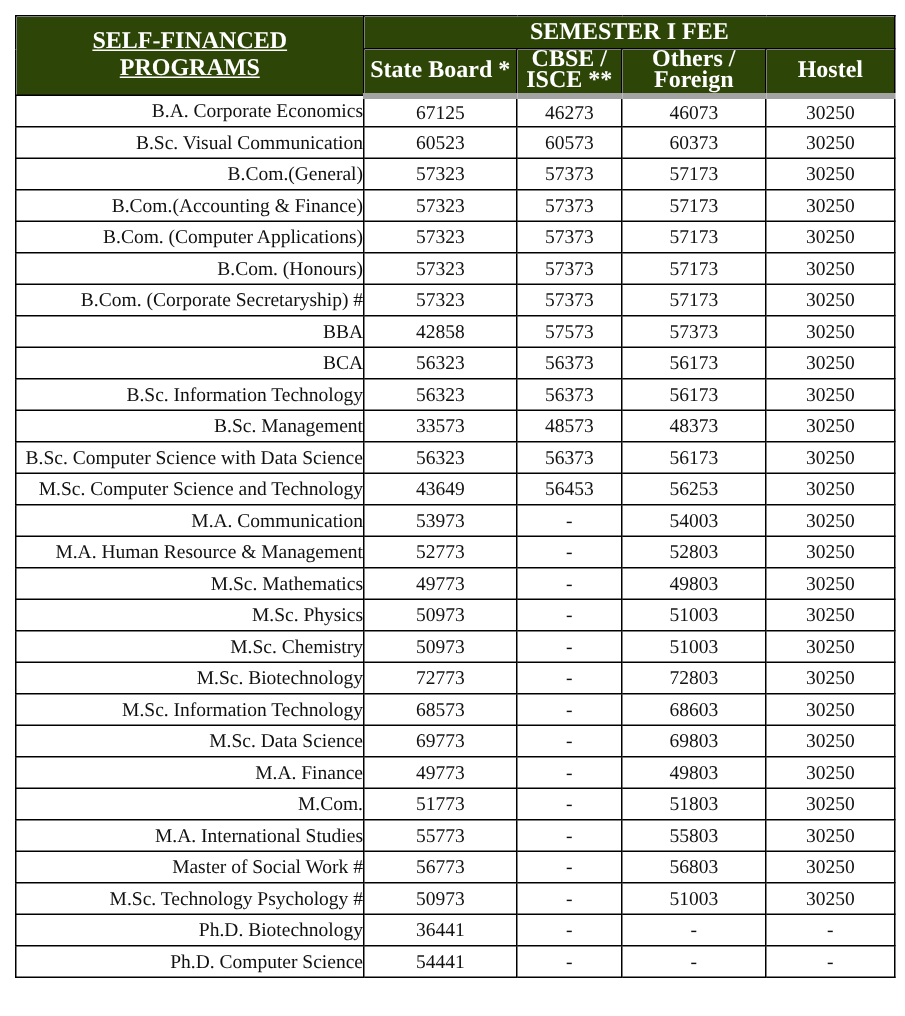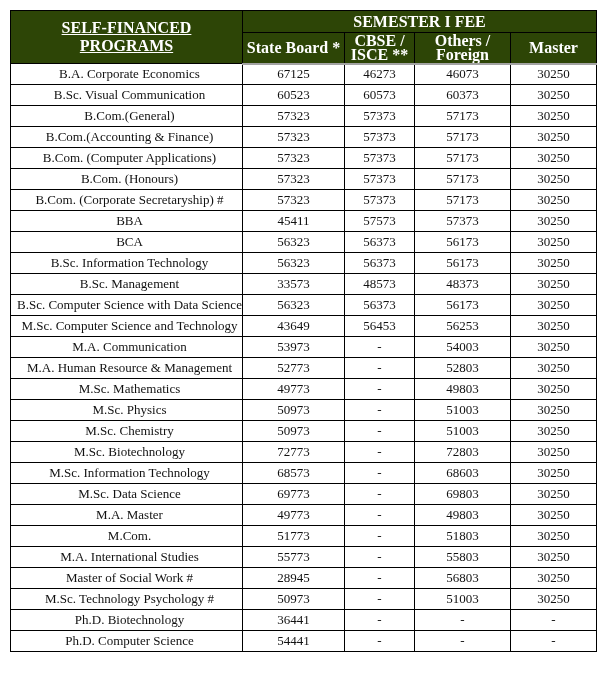--- a/index.html
+++ b/index.html
@@ -33,36 +33,36 @@
     color: #ffffff;
     font-weight: bold;
     font-size: 16px;
     text-align: center;
     padding: 0 2px;
   }
   tr.group-header-row th { height: 22px; }
   tr.sub-header-row th {
     height: 31px;
     line-height: 14px;
-    border-bottom: 2px solid #a3a3a3;
+    border-bottom: 4px solid #a3a3a3;
   }
   th.program-header {
     border-bottom: 2px solid #000000;
     text-decoration: underline;
   }
   
   tbody td {
     height: 21px;
     font-size: 13px;
     color: #111111;
     background: #ffffff;
     padding: 0;
   }
   tbody td.program {
-    text-align: center;
+    text-align: right;
     padding-left: 6px;
     white-space: nowrap;
   }
   tbody td.fee {
     text-align: center;
   }
   
   table.fee-table {
     border: 1.5px solid #000000;
   }
@@ -82,21 +82,21 @@
     <thead>
       <tr class="group-header-row">
         <th rowspan="2" class="program-header">SELF-FINANCED PROGRAMS</th>
         <th colspan="4">SEMESTER I FEE</th>
       </tr>
       <tr class="sub-header-row" id="sub-header-row">
 
       <th>State Board *</th>
           <th>CBSE / ISCE **</th>
           <th>Others / Foreign</th>
-          <th>Master</th>
+          <th>Hostel</th>
         </tr>
     </thead>
     <tbody id="table-body">
 
     <tr>
           <td class="program">B.A. Corporate Economics</td>
           <td class="fee">67125</td>
           <td class="fee">46273</td>
           <td class="fee">46073</td>
           <td class="fee">30250</td>
@@ -138,21 +138,21 @@
         </tr>
         <tr>
           <td class="program">B.Com. (Corporate Secretaryship) #</td>
           <td class="fee">57323</td>
           <td class="fee">57373</td>
           <td class="fee">57173</td>
           <td class="fee">30250</td>
         </tr>
         <tr>
           <td class="program">BBA</td>
-          <td class="fee">45411</td>
+          <td class="fee">42858</td>
           <td class="fee">57573</td>
           <td class="fee">57373</td>
           <td class="fee">30250</td>
         </tr>
         <tr>
           <td class="program">BCA</td>
           <td class="fee">56323</td>
           <td class="fee">56373</td>
           <td class="fee">56173</td>
           <td class="fee">30250</td>
@@ -235,21 +235,21 @@
           <td class="fee">30250</td>
         </tr>
         <tr>
           <td class="program">M.Sc. Data Science</td>
           <td class="fee">69773</td>
           <td class="fee">-</td>
           <td class="fee">69803</td>
           <td class="fee">30250</td>
         </tr>
         <tr>
-          <td class="program">M.A. Master</td>
+          <td class="program">M.A. Finance</td>
           <td class="fee">49773</td>
           <td class="fee">-</td>
           <td class="fee">49803</td>
           <td class="fee">30250</td>
         </tr>
         <tr>
           <td class="program">M.Com.</td>
           <td class="fee">51773</td>
           <td class="fee">-</td>
           <td class="fee">51803</td>
@@ -257,21 +257,21 @@
         </tr>
         <tr>
           <td class="program">M.A. International Studies</td>
           <td class="fee">55773</td>
           <td class="fee">-</td>
           <td class="fee">55803</td>
           <td class="fee">30250</td>
         </tr>
         <tr>
           <td class="program">Master of Social Work #</td>
-          <td class="fee">28945</td>
+          <td class="fee">56773</td>
           <td class="fee">-</td>
           <td class="fee">56803</td>
           <td class="fee">30250</td>
         </tr>
         <tr>
           <td class="program">M.Sc. Technology Psychology #</td>
           <td class="fee">50973</td>
           <td class="fee">-</td>
           <td class="fee">51003</td>
           <td class="fee">30250</td>

